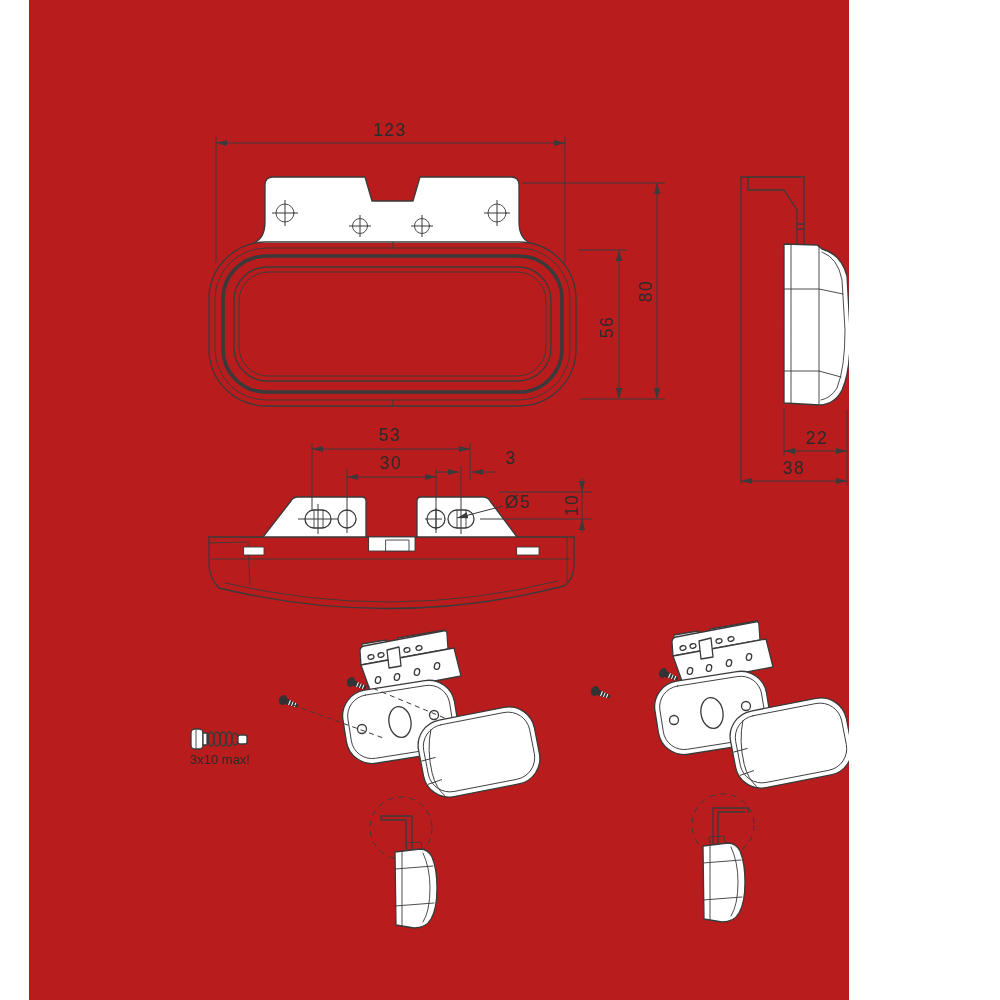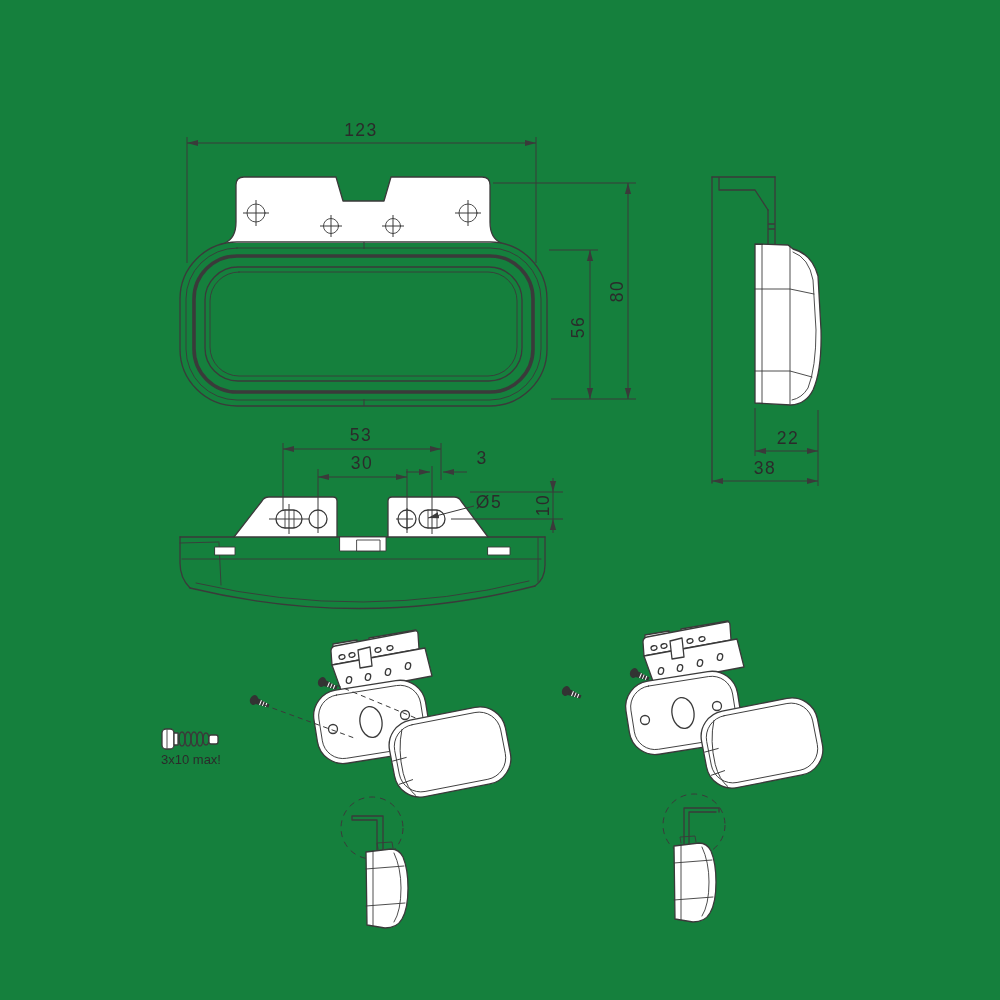--- a/index.html
+++ b/index.html
@@ -1,17 +1,17 @@
 <!DOCTYPE html>
 <html><head>
 <meta charset="utf-8">
 <style>
   html,body{margin:0;padding:0;background:#ffffff;}
-  #canvas{position:relative;width:1000px;height:1000px;background:#15803d;overflow:hidden;
-          font-family:"Liberation Sans", sans-serif;}
+  #canvas{position:relative;width:820px;height:1000px;background:#b91c1c;overflow:hidden;
+          font-family:"Liberation Sans", sans-serif;margin-left:29px;}
   svg{display:block;}
   .ln{fill:none;stroke:#3a3a3a;stroke-width:1.3;stroke-linecap:round;stroke-linejoin:round;}
   .thin{stroke-width:0.9;}
   .thick{stroke-width:3.6;}
   .fillw{fill:#ffffff;}
   .dim{fill:none;stroke:#3a3a3a;stroke-width:1;}
   .dash{stroke-dasharray:5 4;}
   .dash2{stroke-dasharray:6 5;}
   .dark{fill:#333333;stroke:none;}
   text.dimtext{font-family:"Liberation Sans", sans-serif;font-size:17.5px;fill:#2b2b2b;

